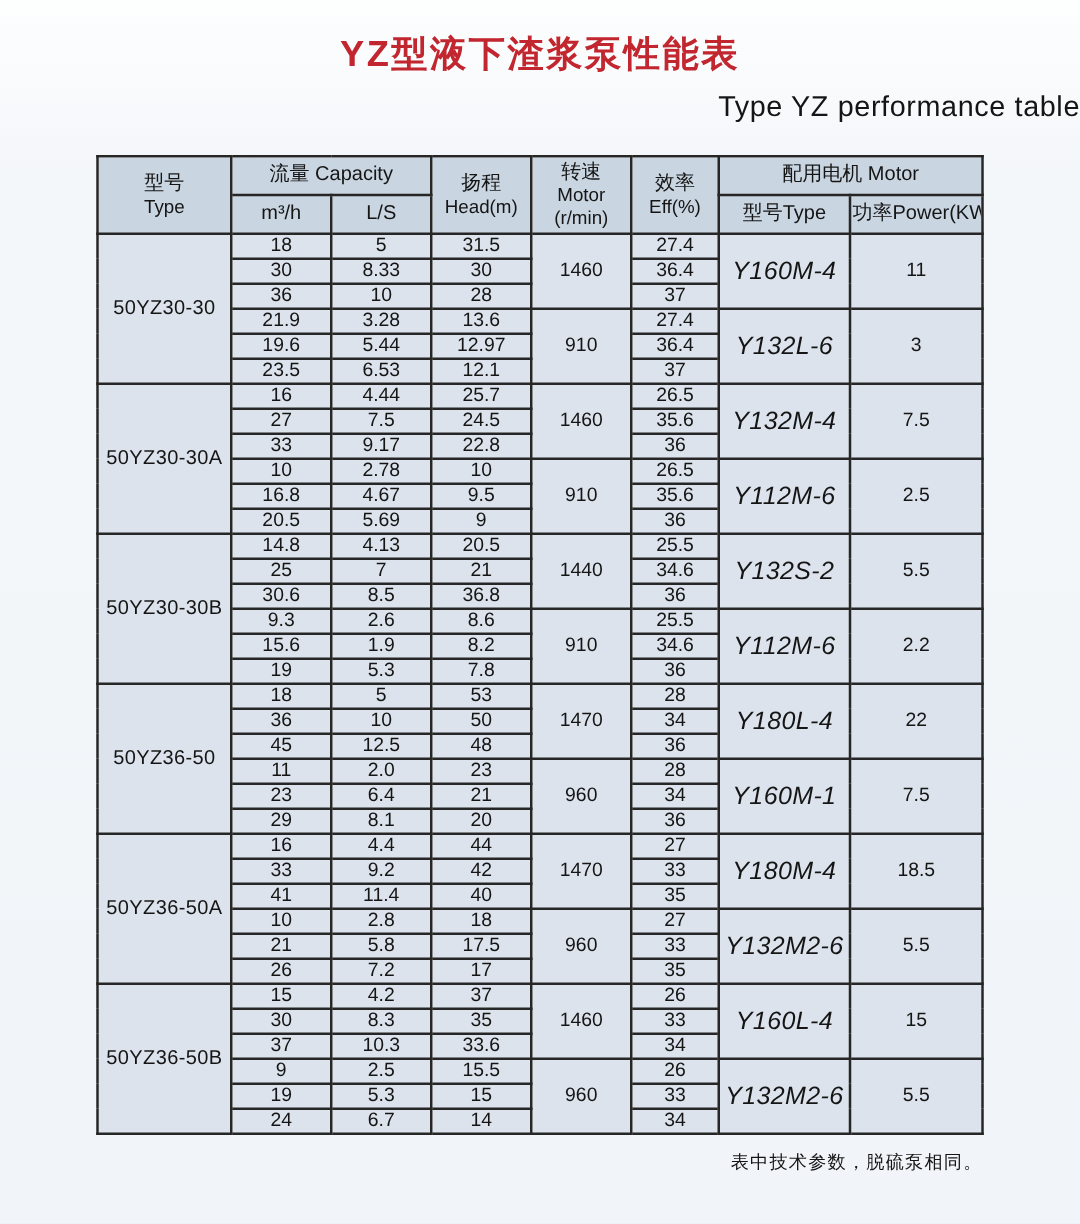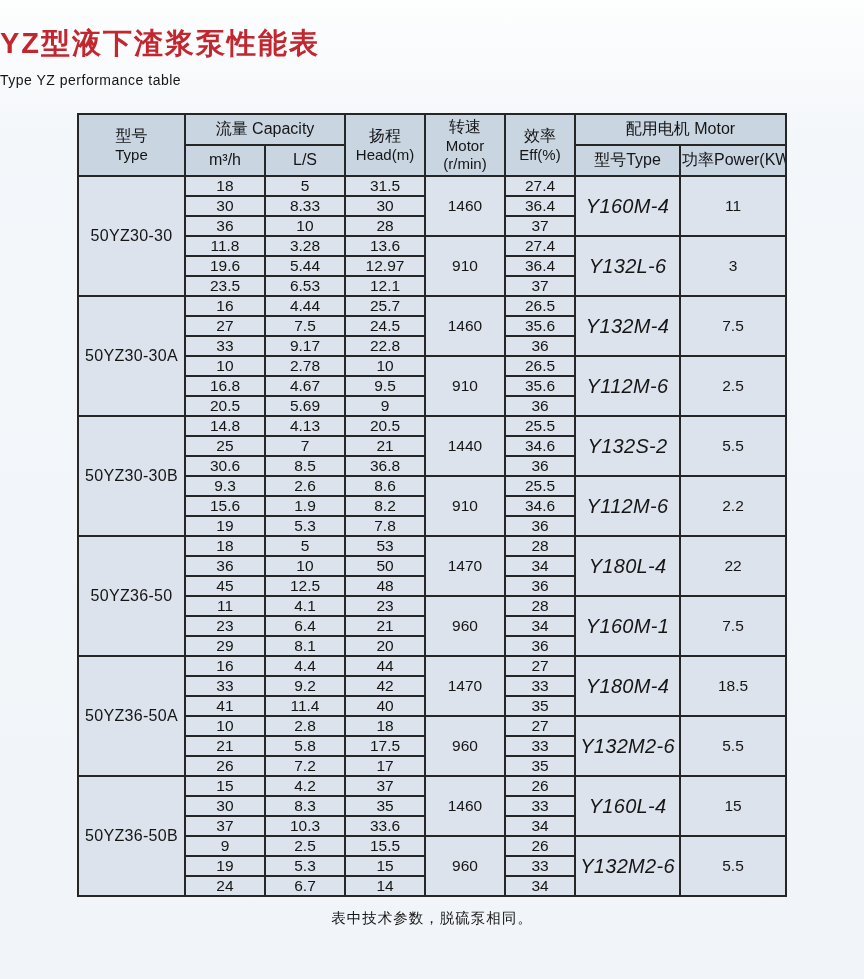--- a/index.html
+++ b/index.html
@@ -20,28 +20,29 @@
   .page{
     width:864px;
     height:979px;
     margin:0 auto;
     background:linear-gradient(180deg,#fdfefe 0%,var(--page_bg) 14%,#f1f4f8 100%);
     padding-top:24px;
     overflow:hidden;
   }
   .title{
     margin:0 0 8px 0;
+    text-align:center;
     color:var(--title);
     font-size:29px;
     font-weight:bold;
     letter-spacing:2px;
   }
   .subtitle{
-    text-align:left;
-    font-size:14px;
+    text-align:right;
+    font-size:23px;
     margin-bottom:25px;
     letter-spacing:0.5px;
   }
   table.perf{
     border-collapse:collapse;
     table-layout:fixed;
     width:708px;
     margin:12px auto;
   }
   .perf th,.perf td{
@@ -65,21 +66,21 @@
     height:20px;
     padding:0 2px;
     line-height:1.05;
   }
   .perf td.model{font-size:16px;letter-spacing:0.3px;}
   .perf td.motor{font-size:20px;letter-spacing:0.3px;font-style:italic;}
   .footnote{
     width:708px;
     margin:5px auto 0 auto;
     font-size:14.5px;
-    text-align:center;
+    text-align:right;
     letter-spacing:1px;
   }
 </style>
 </head>
 <body>
 
 <div class="page">
 
   <h1 class="title">YZ型液下渣浆泵性能表</h1>
   <div class="subtitle">Type YZ performance table</div>
@@ -141,21 +142,21 @@
           <td>30</td>
           <td>36.4</td>
         </tr>
         <tr>
           <td>36</td>
           <td>10</td>
           <td>28</td>
           <td>37</td>
         </tr>
         <tr>
-          <td>11.8</td>
+          <td>21.9</td>
           <td>3.28</td>
           <td>13.6</td>
           <td rowspan="3">910</td>
           <td>27.4</td>
           <td rowspan="3" class="motor">Y132L-6</td>
           <td rowspan="3">3</td>
         </tr>
         <tr>
           <td>19.6</td>
           <td>5.44</td>
@@ -271,21 +272,21 @@
           <td>34</td>
         </tr>
         <tr>
           <td>45</td>
           <td>12.5</td>
           <td>48</td>
           <td>36</td>
         </tr>
         <tr>
           <td>11</td>
-          <td>4.1</td>
+          <td>2.0</td>
           <td>23</td>
           <td rowspan="3">960</td>
           <td>28</td>
           <td rowspan="3" class="motor">Y160M-1</td>
           <td rowspan="3">7.5</td>
         </tr>
         <tr>
           <td>23</td>
           <td>6.4</td>
           <td>21</td>

